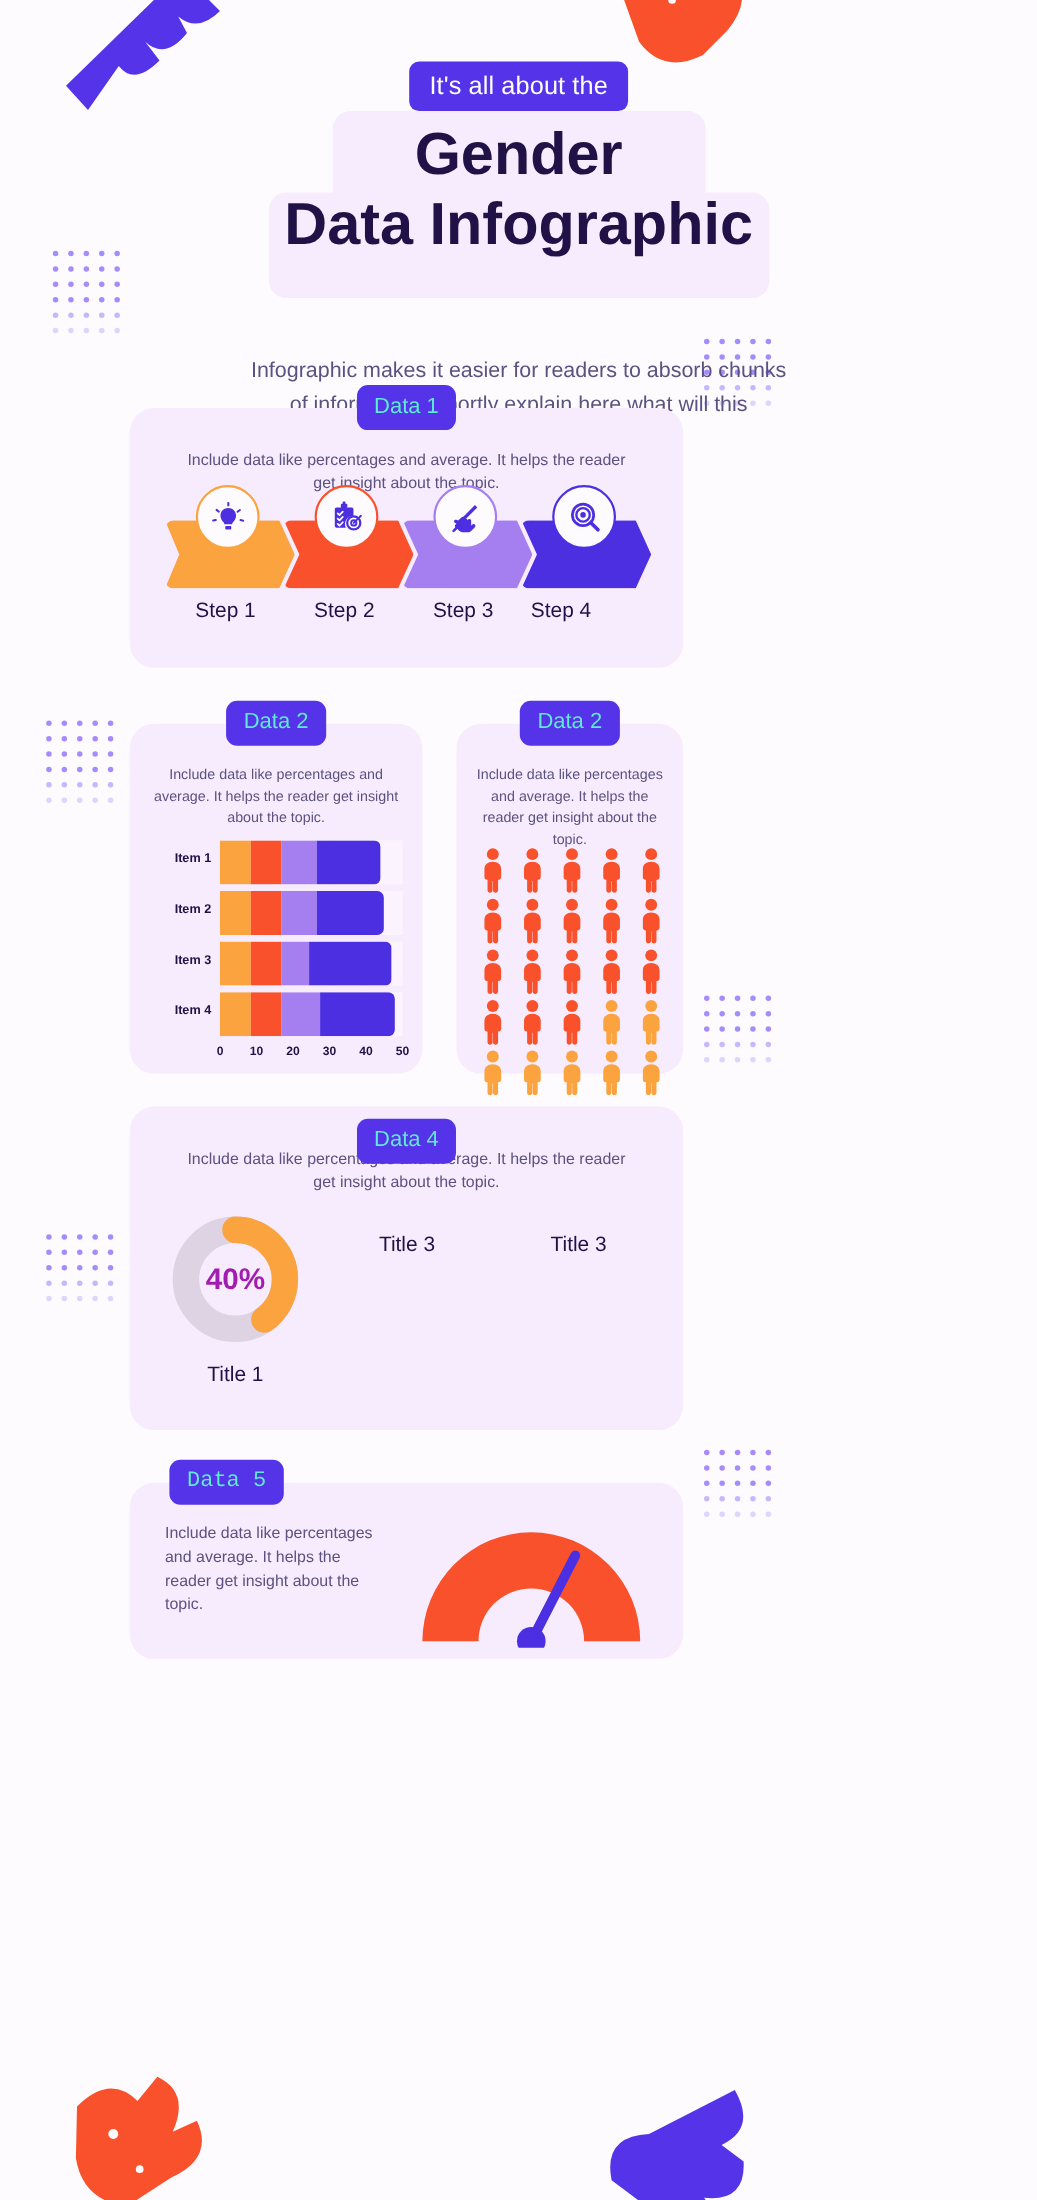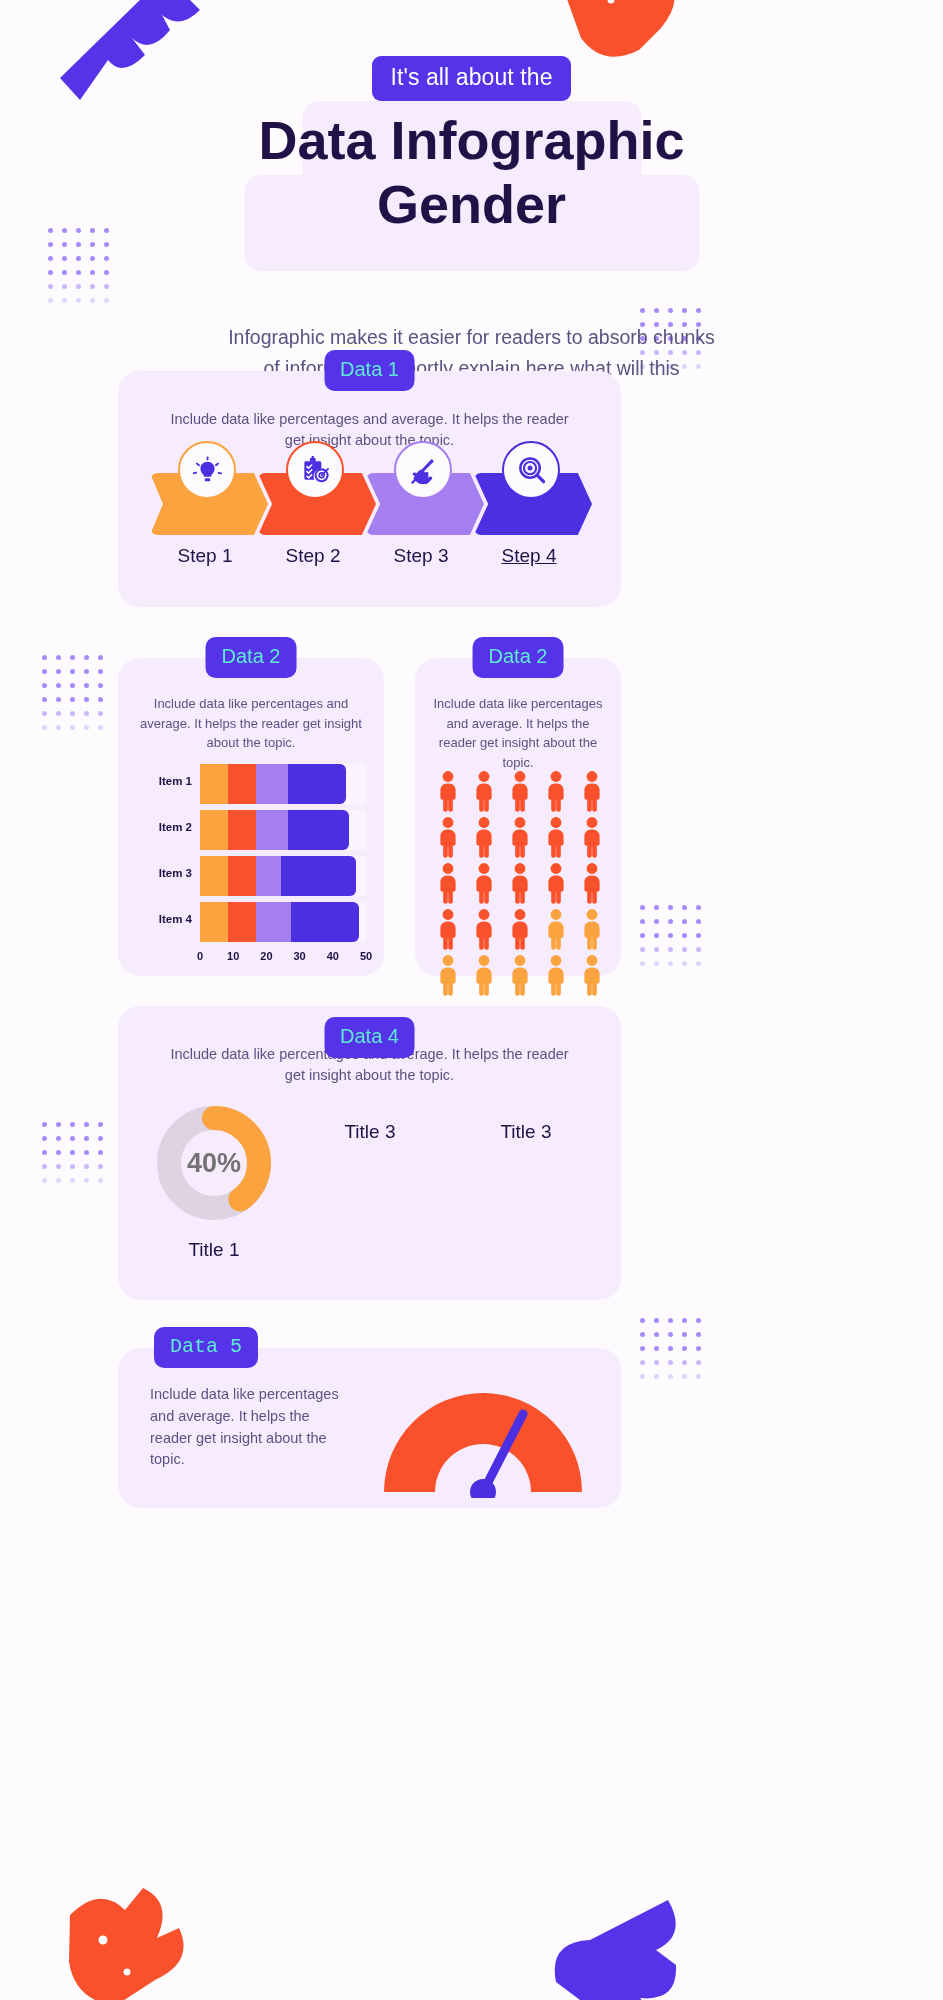--- a/index.html
+++ b/index.html
@@ -75,21 +75,21 @@
   }
   .step-icon svg { width: 31px; height: 31px; }
   .si1 { left: 28px;  border-color: #fba33f; }
   .si2 { left: 136px; border-color: #f9512b; }
   .si3 { left: 244px; border-color: #a57ef0; }
   .si4 { left: 352px; border-color: #4b2fe0; }
   .step-label {
     position: absolute; top: 72px; width: 118px; text-align: center;
     color: #201146; font-size: 19px;
   }
-  .sl1 { left: -4px; } .sl2 { left: 104px; } .sl3 { left: 212px; } .sl4 { left: 320px; text-decoration: underline; }
+  .sl1 { left: -4px; } .sl2 { left: 104px; } .sl3 { left: 212px; } .sl4 { left: 301px; }
 
   
   #card2 { left: 118px; top: 658px; width: 266px; height: 318px; }
   #card2 .card-desc { position:absolute; left: 18px; right: 18px; top: 36px; font-size: 13px; line-height:1.5; }
   .barchart { position: absolute; left: 22px; top: 106px; width: 226px; height: 185px; font-weight: bold; }
   .brow { position: relative; height: 40px; margin-bottom: 6px; }
   .brow-label {
     position: absolute; left: 0; top: 11px; width: 52px;
     text-align: right; font-size: 11.5px; color: #201146;
   }
@@ -111,21 +111,21 @@
 
   
   #card4 { left: 118px; top: 1006px; width: 503px; height: 294px; }
   #card4 .card-desc { position:absolute; left: 50px; right: 50px; top: 38px; font-size: 14.5px; }
   .donuts { position: absolute; left: 26px; top: 98px; width: 452px; display: flex; justify-content: space-between; }
   .donut-item { width: 140px; text-align: center; }
   .donut { position: relative; width: 118px; height: 118px; margin: 0 auto; }
   .donut svg { transform: rotate(-90deg); display: block; }
   .donut-val {
     position: absolute; inset: 0; display: flex; align-items: center; justify-content: center;
-    font-size: 27px; font-weight: bold; color: #737373;
+    font-size: 27px; font-weight: bold; color: #a21caf;
   }
   .donut-title { margin-top: 17px; font-size: 19px; color: #201146; }
 
   
   #card5 { left: 118px; top: 1348px; width: 503px; height: 160px; }
   #card5 .card-desc { position:absolute; left: 32px; top: 36px; width: 200px; text-align: left; font-size: 14.5px; line-height: 1.5; }
   .gauge { position: absolute; left: 250px; top: 18px; width: 230px; height: 132px; }
 </style>
 </head>
 <body>
@@ -323,22 +323,22 @@
       <span style="opacity:.35"></span>
       <span style="opacity:.35"></span>
   </div>
 
   <div class="header">
     <div class="eyebrow">It's all about the</div>
     <div class="title-wrap">
       <div class="title-band1"></div>
       <div class="title-band2"></div>
       <div class="title">
+        <div>Gender</div>
         <div>Data Infographic</div>
-        <div>Gender</div>
       </div>
     </div>
   </div>
   <div class="subtitle">Infographic makes it easier for readers to absorb chunks of information. Shortly explain here what will this infographic cover.</div>
 
   <div class="card" id="card1">
     <div class="badge" style="left:50%;transform:translateX(-50%);top:-21px;">Data 1</div>
     <div class="card-desc">Include data like percentages and average. It helps the reader get insight about the topic.</div>
 
     <div class="steps">

